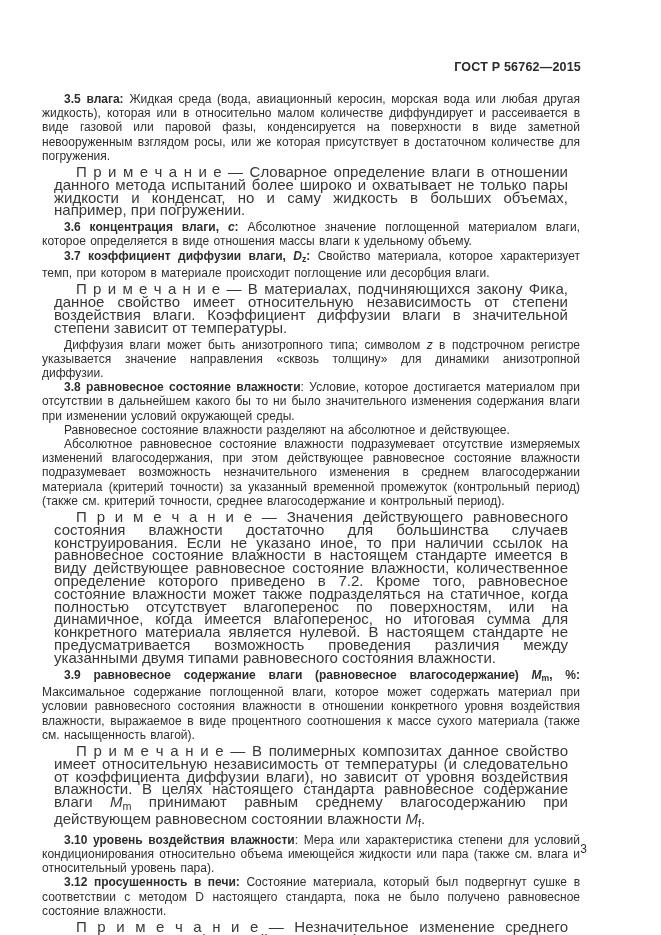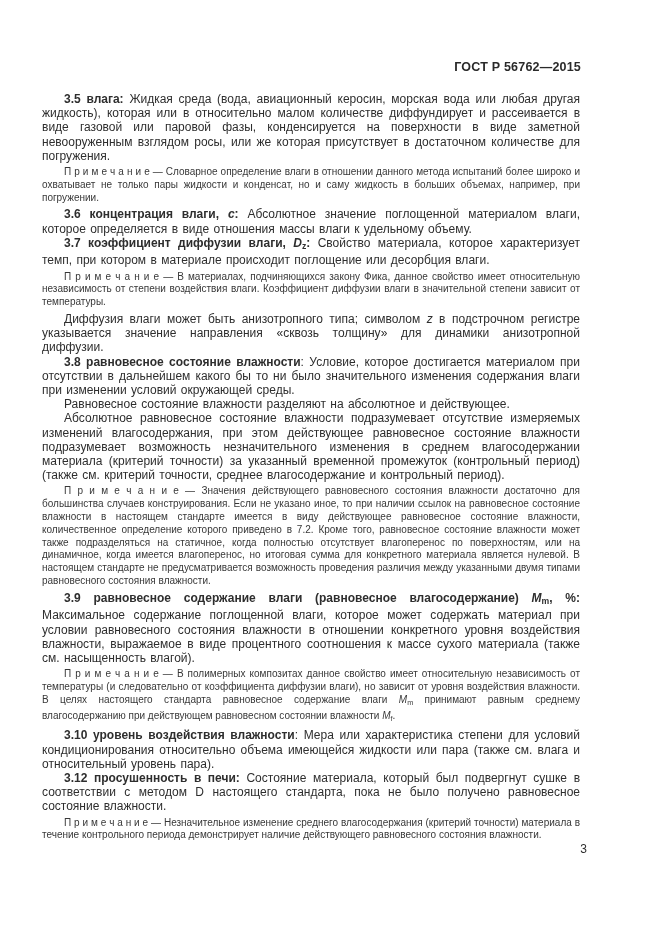--- a/index.html
+++ b/index.html
@@ -30,22 +30,22 @@
   }
   .para {
     margin: 0;
     font-size: 12px;
     line-height: 14.2px;
     text-align: justify;
     text-indent: 22px;
     word-spacing: 1px;
   }
   .note {
-    margin: 3px 0;
-    font-size: 10px;
+    margin: 3px 12px;
+    font-size: 15px;
     line-height: 12.8px;
     text-align: justify;
     text-indent: 22px;
     color: #383838;
   }
   .rs-b  { font-weight: 700; }
   .rs-i  { font-style: italic; }
   .rs-bi { font-weight: 700; font-style: italic; }
   .rs-sub  { font-size: 0.72em; vertical-align: -0.28em; }
   .rs-bsub { font-size: 0.72em; vertical-align: -0.28em; font-weight: 700; }

